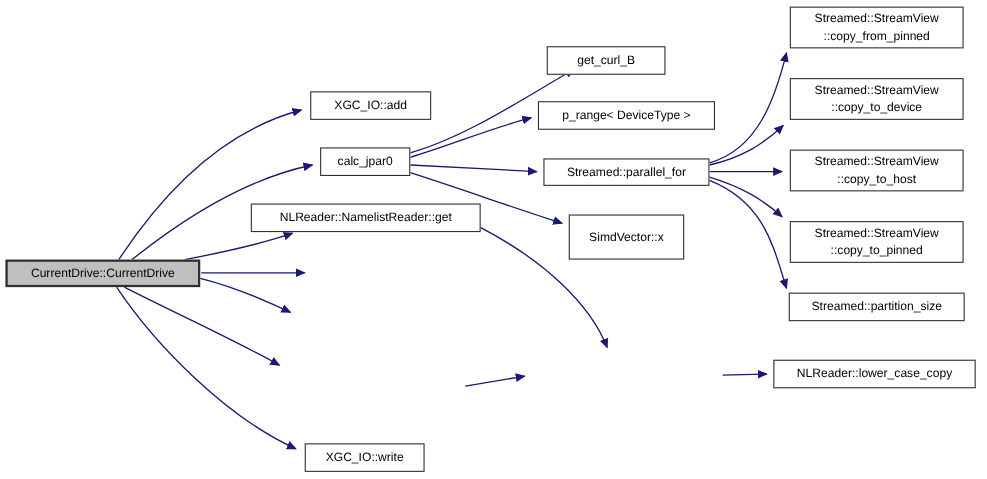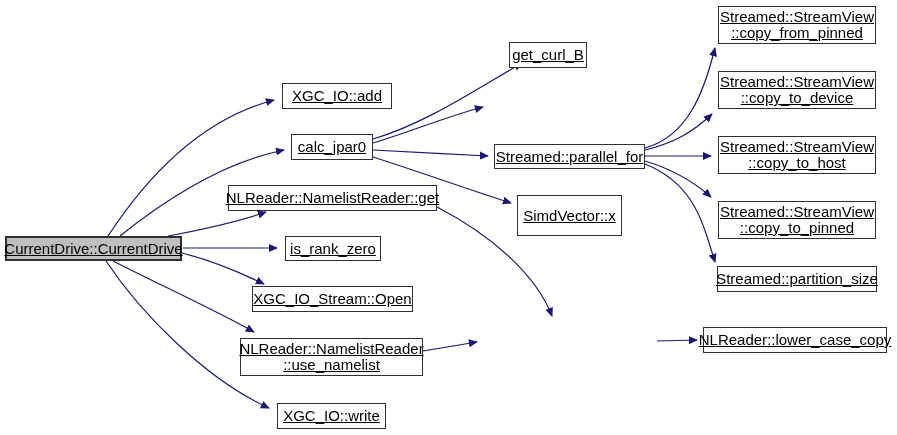--- a/index.html
+++ b/index.html
@@ -29,30 +29,29 @@
     stroke: var(--edge-color);
     stroke-width: 1.2;
   }
   .arrowhead { fill: var(--edge-color); }
   .node {
     position: absolute;
     box-sizing: border-box;
     border: 1px solid var(--node-border);
     background: var(--node-fill);
     color: var(--text);
-    font-size: 15px;
+    font-size: 11px;
     line-height: 16px;
     display: flex;
     align-items: center;
     justify-content: center;
     text-align: center;
     white-space: pre-line;
     padding: 4px 4px;
     cursor: pointer;
-    text-decoration: underline;
   }
   .node.root {
     border-width: 2px;
     background: var(--root-fill);
     cursor: default;
   }
   .node.align-left {
     justify-content: flex-start;
     text-align: left;
     padding-left: 7px;
@@ -88,27 +87,24 @@
     <path class="edge" marker-end="url(#arrow)" d="M645,156 L711,156"></path>
     <path class="edge" marker-end="url(#arrow)" d="M645,161 C675,170 694,182 711,197"></path>
     <path class="edge" marker-end="url(#arrow)" d="M645,164 C695,184 703,224 715,262"></path>
   </svg>
 
   <div class="node root" style="left:5px;   top:236px; width:177px; height:25px;">CurrentDrive::CurrentDrive</div>
 
   <div class="node" style="left:282px; top:83px;  width:110px; height:26px;">XGC_IO::add</div>
   <div class="node" style="left:291px; top:134px; width:82px;  height:26px;">calc_jpar0</div>
   <div class="node" style="left:228px; top:185px; width:209px; height:26px;">NLReader::NamelistReader::get</div>
-  <div class="node" style="left:285px; top:236px; width:96px;  height:25px;">is_rank_zero</div>
-  <div class="node" style="left:252px; top:286px; width:161px; height:26px;">XGC_IO_Stream::Open</div>
-  <div class="node" style="left:240px; top:338px; width:183px; height:38px;">NLReader::NamelistReader
-::use_namelist</div>
   <div class="node" style="left:277px; top:403px; width:109px; height:26px;">XGC_IO::write</div>
 
-  <div class="node" style="left:509px; top:42px;  width:78px;  height:26px;">get_curl_B</div>
+  <div class="node" style="left:497px; top:42px;  width:108px;  height:26px;">get_curl_B</div>
+  <div class="node" style="left:489px; top:92px;  width:161px; height:26px;">p_range&lt; DeviceType &gt;</div>
   <div class="node" style="left:494px; top:144px; width:151px; height:25px;">Streamed::parallel_for</div>
   <div class="node" style="left:517px; top:195px; width:105px; height:41px;">SimdVector::x</div>
 
   <div class="node" style="left:718px; top:6px;   width:158px; height:38px;">Streamed::StreamView
 ::copy_from_pinned</div>
   <div class="node" style="left:718px; top:71px;  width:158px; height:38px;">Streamed::StreamView
 ::copy_to_device</div>
   <div class="node" style="left:718px; top:136px; width:158px; height:38px;">Streamed::StreamView
 ::copy_to_host</div>
   <div class="node" style="left:718px; top:201px; width:158px; height:38px;">Streamed::StreamView

